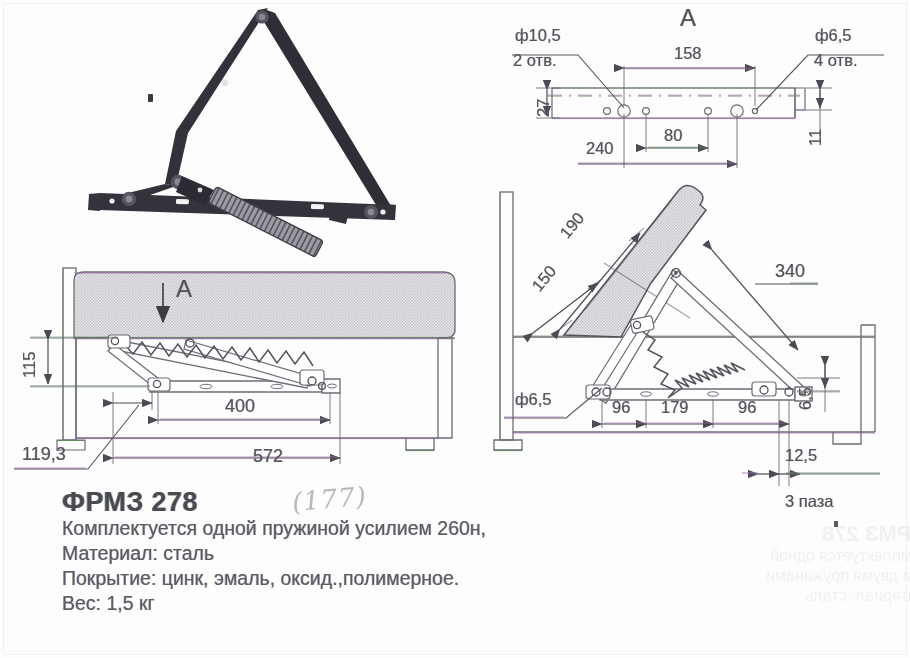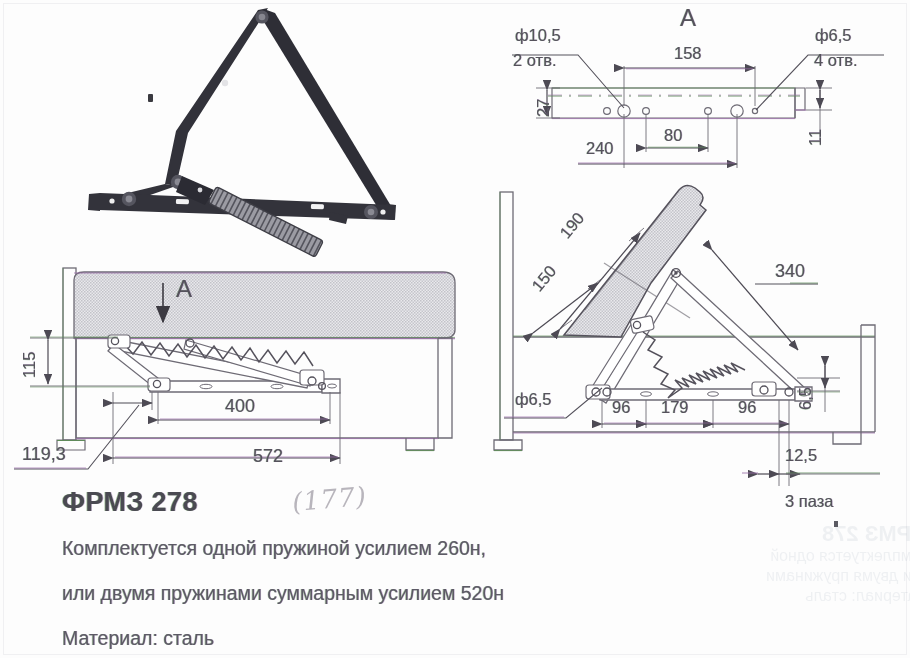--- a/index.html
+++ b/index.html
@@ -27,21 +27,20 @@
   #title{
     font-size:27px;font-weight:bold;letter-spacing:.4px;
     color:#4a4a52;
     text-shadow:-0.7px 0 rgba(120,160,110,.75), 0.7px 0 rgba(150,120,170,.55);
     line-height:1.05;
   }
   .specline{
     font-size:19.5px;color:#5d5a66;line-height:1.27;
     text-shadow:-0.55px 0 rgba(120,165,110,.55), 0.55px 0 rgba(150,115,175,.5);
     white-space:nowrap;
-    margin-top:20px;
   }
   #handnote{
     position:absolute;left:292px;top:484px;
     font-family:"DejaVu Serif",serif;
     font-size:26px;font-style:italic;color:#b8b5bc;
     transform:rotate(-5deg);
     letter-spacing:1px;
   }
   
   #ghost{
@@ -414,22 +413,22 @@
   <div class="dim" style="left:612px;top:398px;">96</div>
   <div class="dim" style="left:661px;top:398px;">179</div>
   <div class="dim" style="left:738px;top:398px;">96</div>
   <div class="dim rot90" style="left:796px;top:410px;">6,5</div>
   <div class="dim" style="left:785px;top:446px;">12,5</div>
   <div class="dim" style="left:785px;top:492px;">3 паза</div>
 
   <div id="textblock">
     <div id="title">ФРМЗ 278</div>
     <div class="specline">Комплектуется одной пружиной усилием 260н,</div>
-    <div class="specline">или двумя пружинами суммарным усилием 520н</div>
     <div class="specline">Материал: сталь</div>
+    <div class="specline">Покрытие: цинк, эмаль, оксид.,полимерное.</div>
     <div class="specline">Вес: 1,5 кг</div>
   </div>
 
   <div id="handnote">(177)</div>
 
   <div id="ghost">
     <div class="g1">ФРМЗ 278</div>
     <div class="g2">Комплектуется одной</div>
     <div class="g2">или двумя пружинами</div>
     <div class="g2">Материал: сталь</div>

